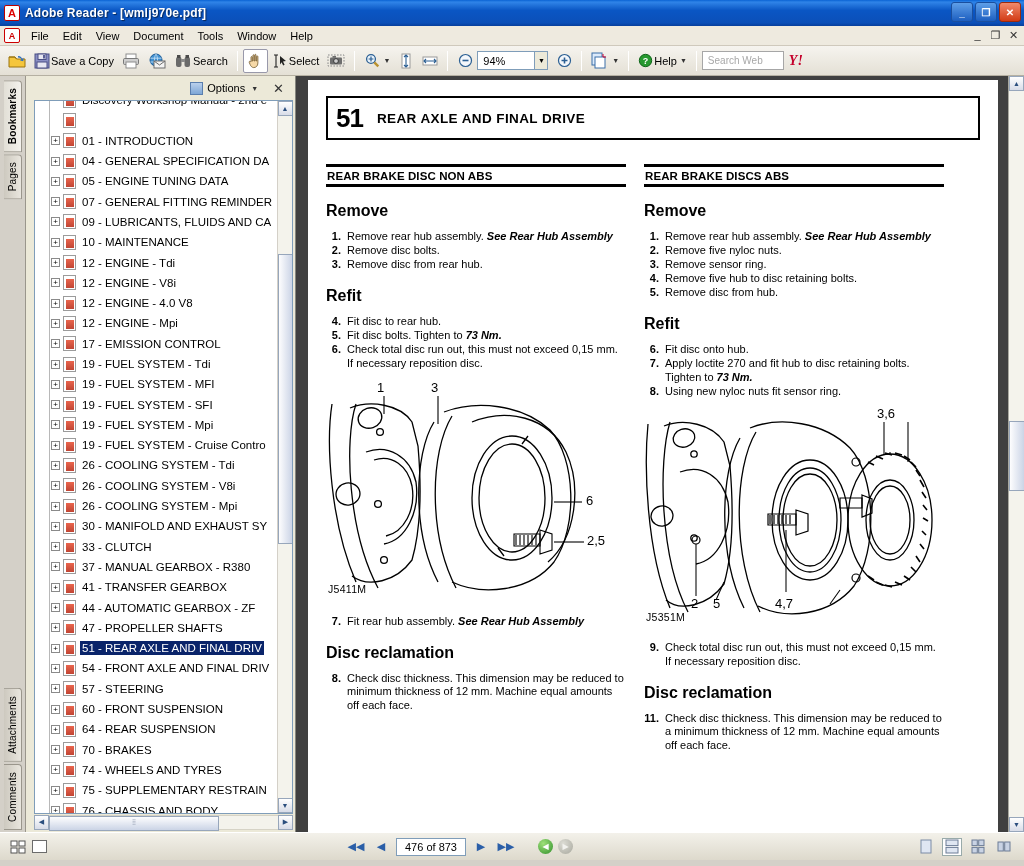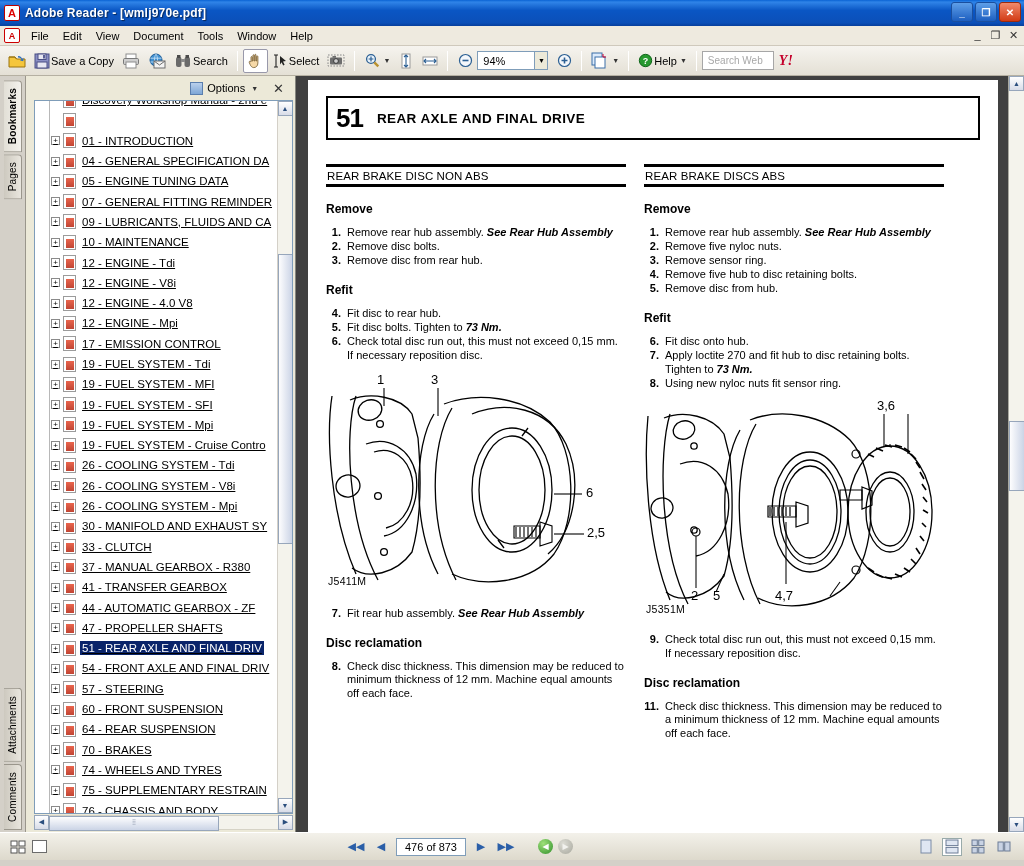--- a/index.html
+++ b/index.html
@@ -57,21 +57,21 @@
   .tb-btn.active { border:1px solid #99a; background:#fff; }
   .tb-label { font-size:11px; }
   .caret { font-size:7px; margin-left:2px; color:#333; }
   .zoombox {
     width:58px;height:19px;background:#fff;border:1px solid #7f9db9;display:flex;align-items:center;
     padding-left:5px;font-size:11px;
   }
   .zoom-drop { width:13px;height:19px;border:1px solid #7f9db9;border-left:none;background:#ece9d8;
     display:flex;align-items:center;justify-content:center;font-size:7px; }
   .searchweb {
-    width:72px;height:19px;background:#fff;border:1px solid #a6a6a6;display:flex;align-items:center;
+    width:82px;height:19px;background:#fff;border:1px solid #a6a6a6;display:flex;align-items:center;
     padding-left:5px;font-size:10px;color:#a8a8a8;
   }
   .yahoo { color:#c4002b; font-weight:bold; font-size:14px; font-style:italic; margin-left:5px;
     font-family:"Liberation Serif",serif; }
   .tb-rest { flex:1; height:26px; }
   
   .workarea { display:flex; height:756px; background:#808080; }
   .tabstrip {
     width:26px; background:#d4d0c8; display:flex; flex-direction:column; align-items:center;
     padding-top:4px; border-right:1px solid #9a968c;
@@ -87,21 +87,21 @@
   .bmpanel { width:270px; background:#ece9d8; display:flex; flex-direction:column;
              border-right:1px solid #86867e; }
   .bm-header { height:24px; display:flex; align-items:center; justify-content:flex-end;
                padding-right:8px; gap:7px; background:#ece9d8; }
   .optbtn { display:flex;align-items:center;gap:4px;font-size:11px;padding:1px 4px;border:1px solid transparent;}
   .opt-icon { width:13px;height:13px;background:linear-gradient(180deg,#b9d0ec,#7fa7d6);border:1px solid #5b7fae; }
   .closex { font-size:13px; color:#333; padding:0 3px; font-family:"Liberation Sans",sans-serif;}
   .bm-list-wrap { flex:1; background:#fff; margin:0 2px 0 8px; border:1px solid #7f9db9; position:relative;
                   overflow:hidden; display:flex; }
   .bm-list { flex:1; overflow:hidden; position:relative; padding-top:0; }
-  .bmrow { height:20.3px; display:flex; align-items:center; white-space:nowrap; font-size:11.5px; padding-left:2px;text-decoration:underline;}
+  .bmrow { height:20.3px; display:flex; align-items:center; white-space:nowrap; font-size:11.5px; padding-left:2px;}
   .bmrow.sel .bmlabel { background:#0a246a; color:#fff; }
   .plus {
     width:9px;height:9px;border:1px solid #8a8a8a;background:#fff;font-size:8px;line-height:7px;
     text-align:center;color:#000;margin-right:3px;flex:none;
   }
   .plus.empty{border:none;background:transparent;}
   .pdficon { width:13px;height:15px;margin-right:4px;flex:none;position:relative;
              background:#fff;border:1px solid #9b9b9b; }
   .pdficon:after{content:"";position:absolute;left:2px;top:3px;width:8px;height:9px;
              background:linear-gradient(180deg,#e64a2e,#b52410);opacity:.85;}
@@ -130,24 +130,24 @@
   .doc-vscroll { width:16px; background:#f1efe2; display:flex; flex-direction:column; align-items:center;
                  margin-left:auto; border-left:1px solid #a9a9a0;}
   .sect-head {
     margin:16px 18px 0 18px; border:2.5px solid #000; height:44px; display:flex; align-items:center;
     padding-left:8px;
   }
   .sect-num { font-size:26px; font-weight:bold; letter-spacing:-1px; }
   .sect-title { font-size:13.5px; font-weight:bold; margin-left:14px; letter-spacing:.4px; }
   .cols { display:flex; margin:24px 18px 0 18px; gap:18px; }
   .col { width:300px; }
-  .col-head { font-size:11.5px; font-weight:normal; letter-spacing:.1px;
+  .col-head { font-size:11.5px; font-weight:bold; letter-spacing:.1px;
               border-top:3px solid #000; border-bottom:3px solid #000; padding:3px 0 2px 1px; }
   .srv { font-size:11px; font-weight:bold; margin-top:11px; }
-  .subhead { font-size:12px; font-weight:bold; margin-top:15px; }
+  .subhead { font-size:16px; font-weight:bold; margin-top:15px; }
   ol.steps { list-style:none; margin-top:10px; }
   ol.steps li { display:flex; font-size:11px; line-height:13.6px; margin-bottom:.5px; }
   ol.steps li .n { width:21px; text-align:right; padding-right:6px; flex:none; font-weight:bold; }
   ol.steps li .t { flex:1; }
   .b-i { font-weight:bold; font-style:italic; }
   .fig { position:relative; margin-top:12px; height:215px; }
   .figid { position:absolute; left:2px; bottom:2px; font-size:10.5px; letter-spacing:.3px; }
   .callout { position:absolute; font-size:13px; }
   svg.dwg { position:absolute; left:0; top:0; }
   

